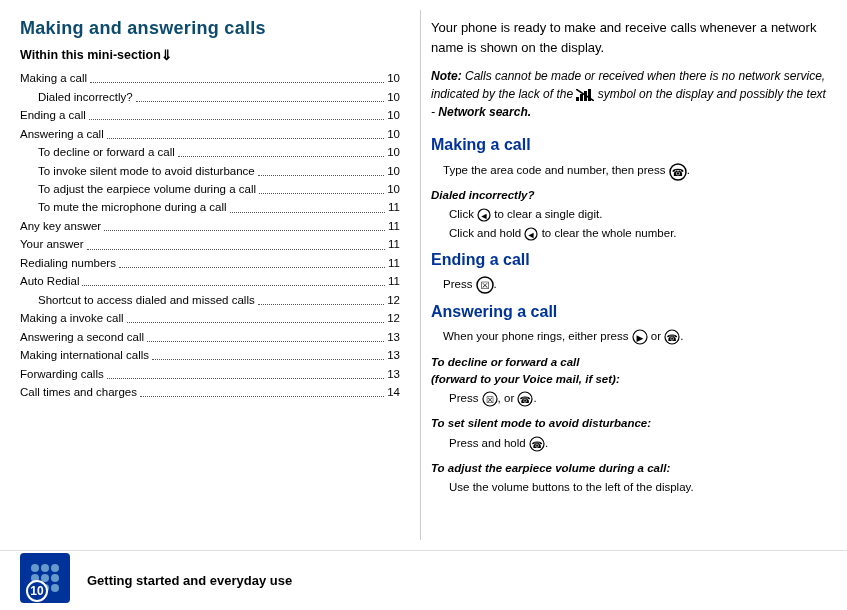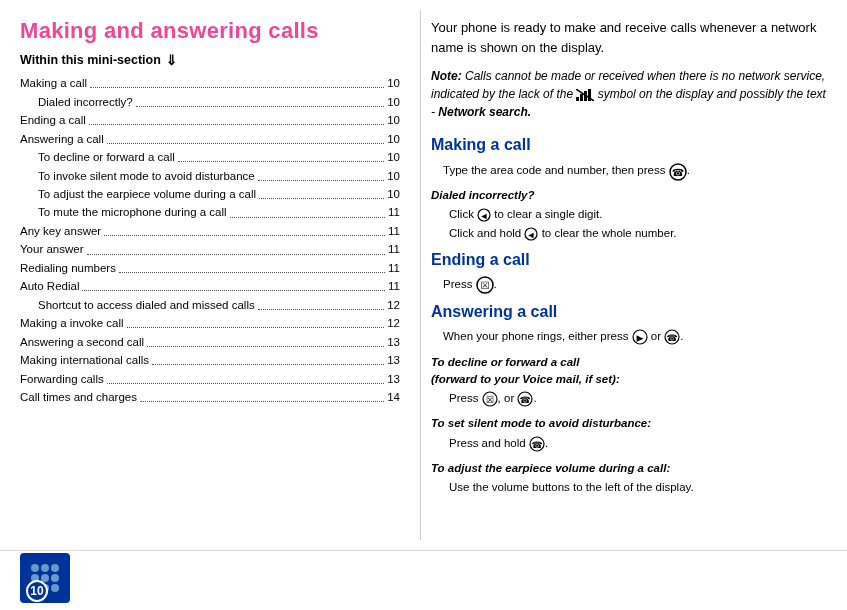--- a/index.html
+++ b/index.html
@@ -23,33 +23,32 @@
 
     
     .left-col {
       width: 420px;
       padding: 18px 20px 10px 20px;
       display: flex;
       flex-direction: column;
     }
 
     .page-title {
-      font-size: 22px;
-      font-weight: bold;
-      color: #ec4899;
+      font-size: 18px;
+      font-weight: bold;
+      color: #0c4a6e;
       margin-bottom: 8px;
       letter-spacing: 0.3px;
     }
 
     .mini-section-header {
       font-size: 12.5px;
       font-weight: bold;
       display: flex;
       align-items: center;
-      gap: 5px;
       margin-bottom: 6px;
     }
 
     .arrow-icon {
       font-size: 14px;
       color: #000;
     }
 
     .toc-table {
       width: 100%;
@@ -534,13 +533,14 @@
         <div class="dot"></div>
           <div class="dot"></div>
           <div class="dot"></div>
         <div class="dot"></div>
           <div class="dot"></div>
           <div class="dot"></div>
       </div>
     </div>
     <div class="footer-number">10</div>
   </div>
+  <div class="footer-text">Getting started and everyday use</div>
 </div>
 
 </body></html>

